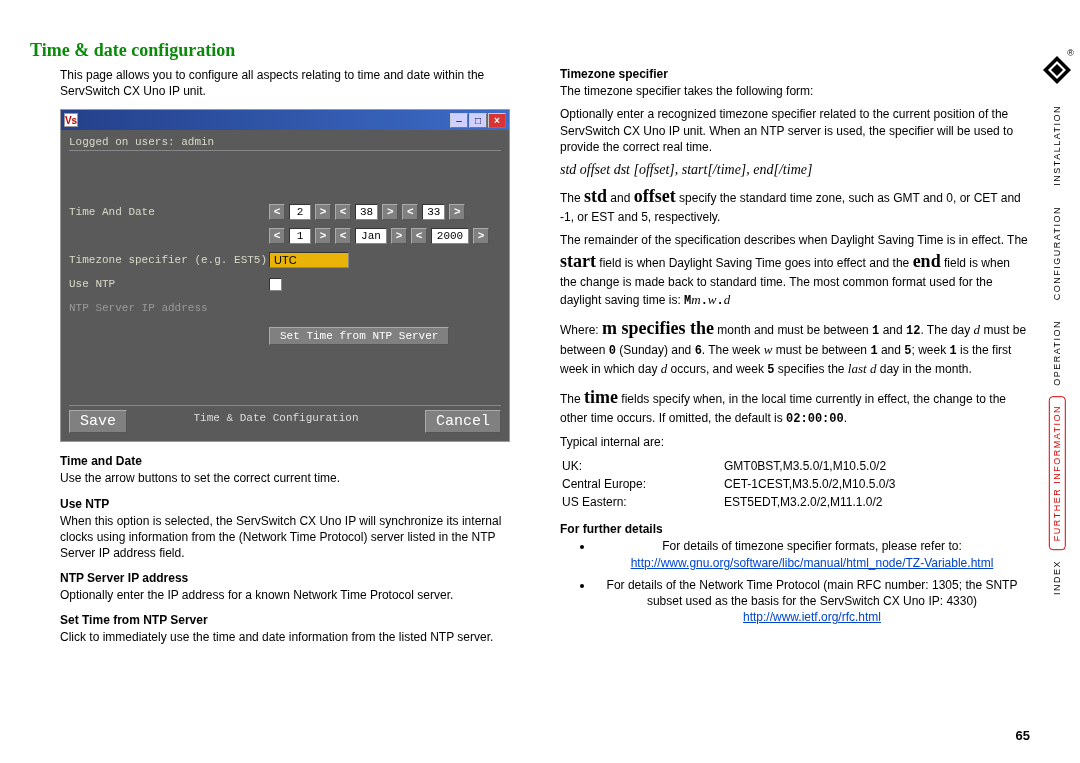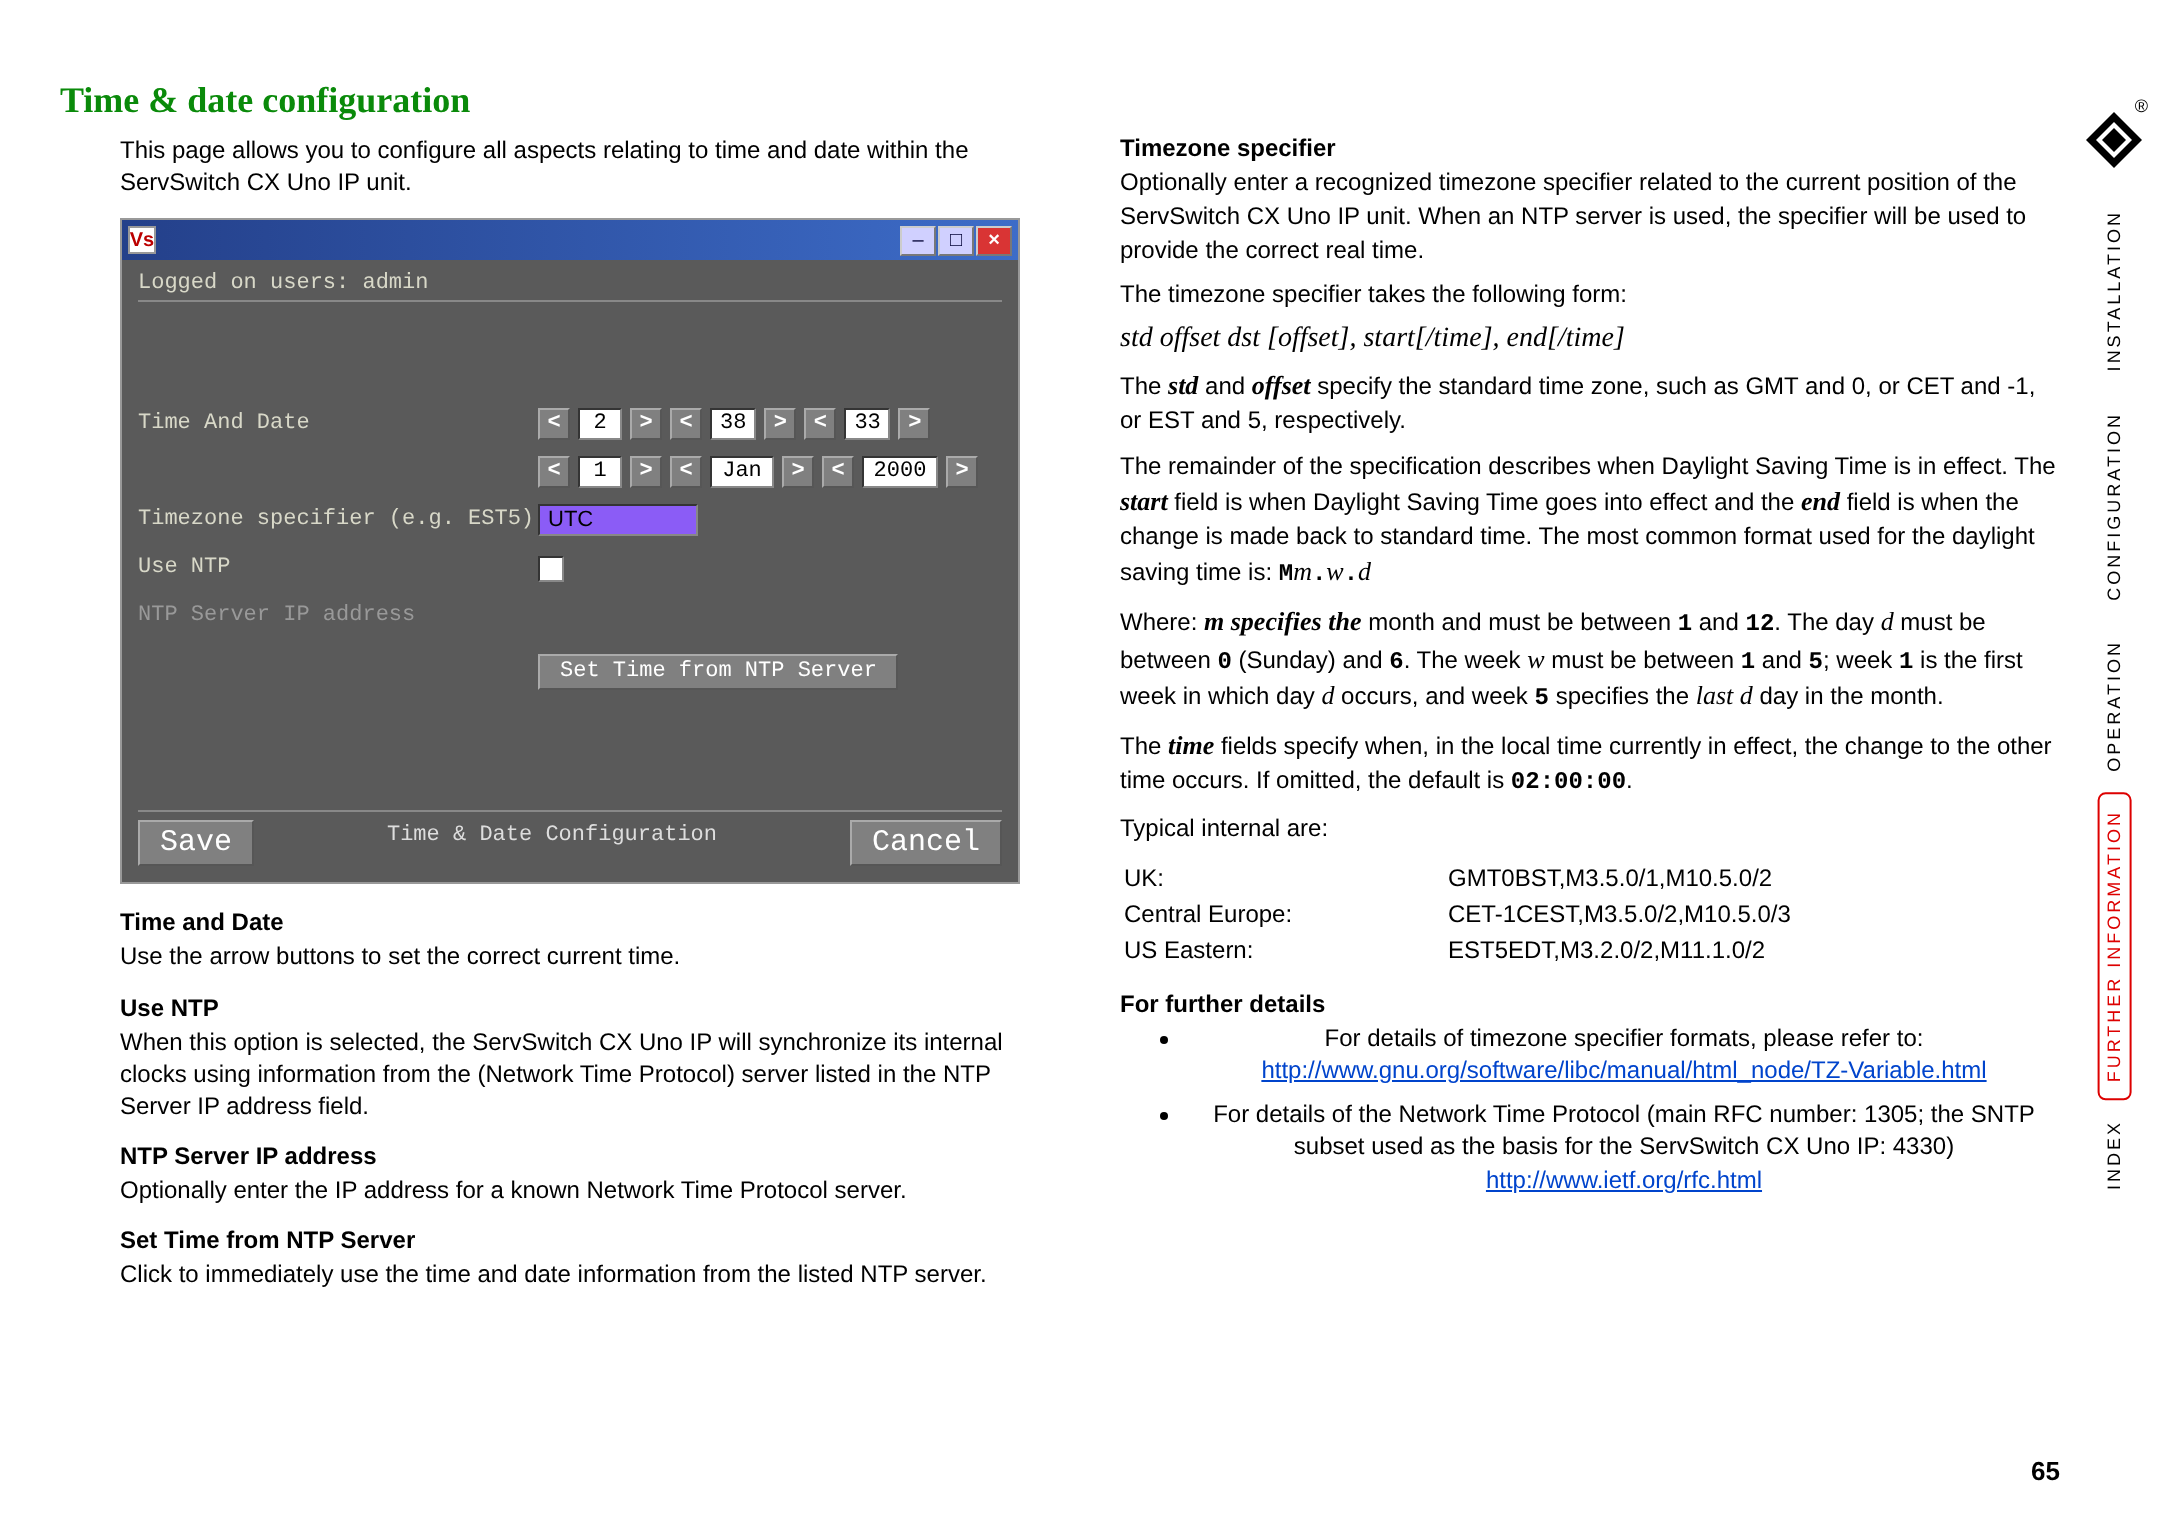--- a/index.html
+++ b/index.html
@@ -105,21 +105,21 @@
     border: 1px inset #888;
     height: 16px;
     padding: 0 4px;
     display: flex; align-items: center; justify-content: center;
     min-width: 22px;
     font-size: 11px;
   }
   .sval.wide { min-width: 32px; }
   .sval.xwide { min-width: 38px; }
   .text-input {
-    background: #8b5cf6;
+    background: #eab308;
     color: #000;
     border: 1px inset #888;
     height: 16px;
     padding: 0 4px;
     font-size: 11px;
     width: 80px;
   }
   .checkbox {
     width: 13px; height: 13px;
     background: #fff;
@@ -176,21 +176,21 @@
   .col-right .examples-intro,
   .col-right .examples-table,
   .col-right ul { margin-left: 20px; }
   .para { line-height: 1.4; margin-bottom: 6px; }
   .tz-form {
     font-family: Georgia, "Times New Roman", serif;
     font-style: italic;
     font-size: 14px;
     margin: 2px 0 6px 20px;
   }
-  .ital-serif { font-family: Georgia, serif; font-style: italic; font-weight: bold; font-size: 13px;}
+  .ital-serif { font-family: Georgia, serif; font-weight: bold; font-size: 18px;}
   .ital-serif-nm { font-family: Georgia, serif; font-style: italic; font-size: 13px;}
   .mono { font-family: "Courier New", monospace; font-size: 12px; font-weight: bold;}
   .examples-table { margin: 4px 0 10px 40px; }
   .examples-table td { padding: 1px 0; }
   .examples-table td:first-child { width: 160px; }
   .link { color: #0044cc; text-decoration: underline; cursor: pointer; }
   ul.bullets { list-style: disc; padding-left: 34px; text-align: center; }
   ul.bullets li { margin-bottom: 6px; line-height: 1.35; }
   .sidenav {
     position: absolute;
@@ -323,22 +323,22 @@
 
     <div class="section-head">NTP Server IP address</div>
     <div class="section-body">Optionally enter the IP address for a known Network Time Protocol server.</div>
 
     <div class="section-head">Set Time from NTP Server</div>
     <div class="section-body">Click to immediately use the time and date information from the listed NTP server.</div>
   </div>
 
   <div class="col-right">
     <div class="section-head">Timezone specifier</div>
+    <div class="para">The timezone specifier takes the following form:</div>
     <div class="para">Optionally enter a recognized timezone specifier related to the current position of the ServSwitch CX Uno IP unit. When an NTP server is used, the specifier will be used to provide the correct real time.</div>
-    <div class="para">The timezone specifier takes the following form:</div>
     <div class="tz-form">std offset dst [offset], start[/time], end[/time]</div>
 
     <div class="para">The <span class="ital-serif">std</span> and <span class="ital-serif">offset</span> specify the standard time zone, such as GMT and 0, or CET and -1, or EST and 5, respectively.</div>
 
 
     <div class="para">The remainder of the specification describes when Daylight Saving Time is in effect. The <span class="ital-serif">start</span> field is when Daylight Saving Time goes into effect and the <span class="ital-serif">end</span> field is when the change is made back to standard time. The most common format used for the daylight saving time is: <span class="mono">M</span><span class="ital-serif-nm">m</span><span class="mono">.</span><span class="ital-serif-nm">w</span><span class="mono">.</span><span class="ital-serif-nm">d</span></div>
 
     <div class="para">Where: <span class="ital-serif">m specifies the</span> month and must be between <span class="mono">1</span> and <span class="mono">12</span>. The day <span class="ital-serif-nm">d</span> must be between <span class="mono">0</span> (Sunday) and <span class="mono">6</span>. The week <span class="ital-serif-nm">w</span> must be between <span class="mono">1</span> and <span class="mono">5</span>; week <span class="mono">1</span> is the first week in which day <span class="ital-serif-nm">d</span> occurs, and week <span class="mono">5</span> specifies the <span class="ital-serif-nm">last d</span> day in the month.</div>
 
     <div class="para">The <span class="ital-serif">time</span> fields specify when, in the local time currently in effect, the change to the other time occurs. If omitted, the default is <span class="mono">02:00:00</span>.</div>

